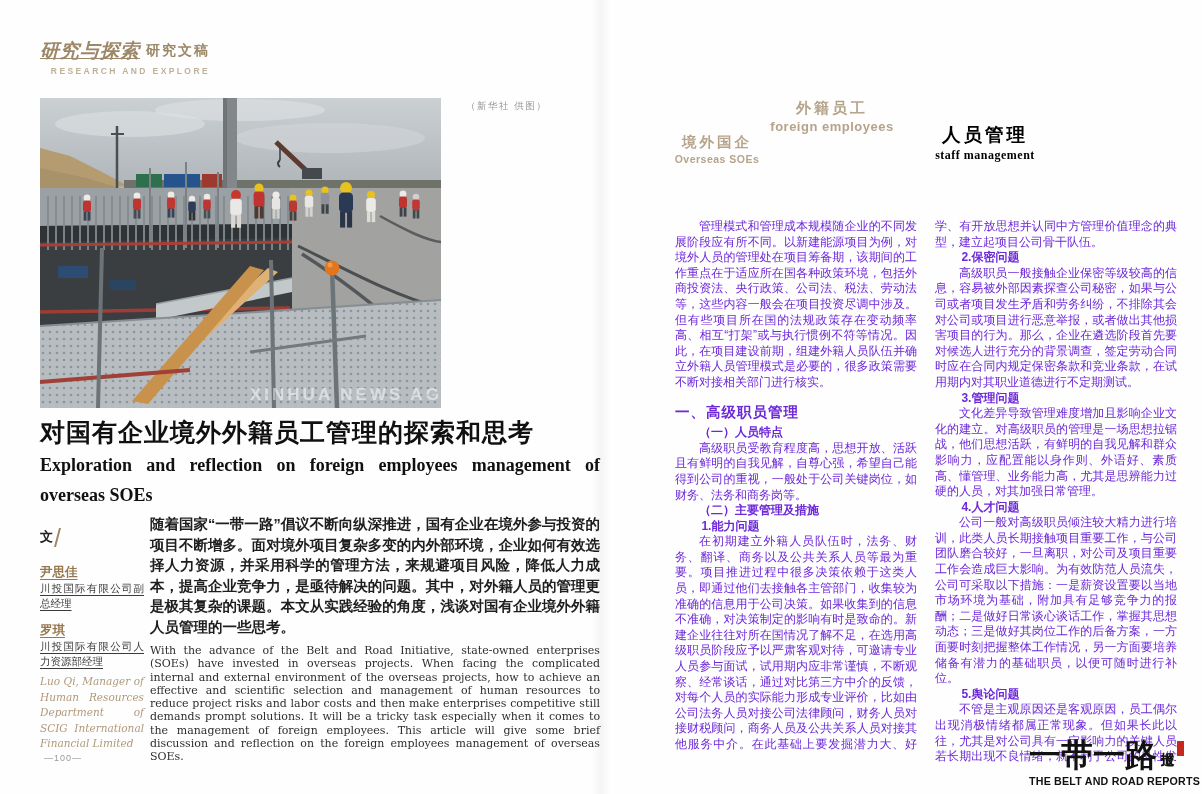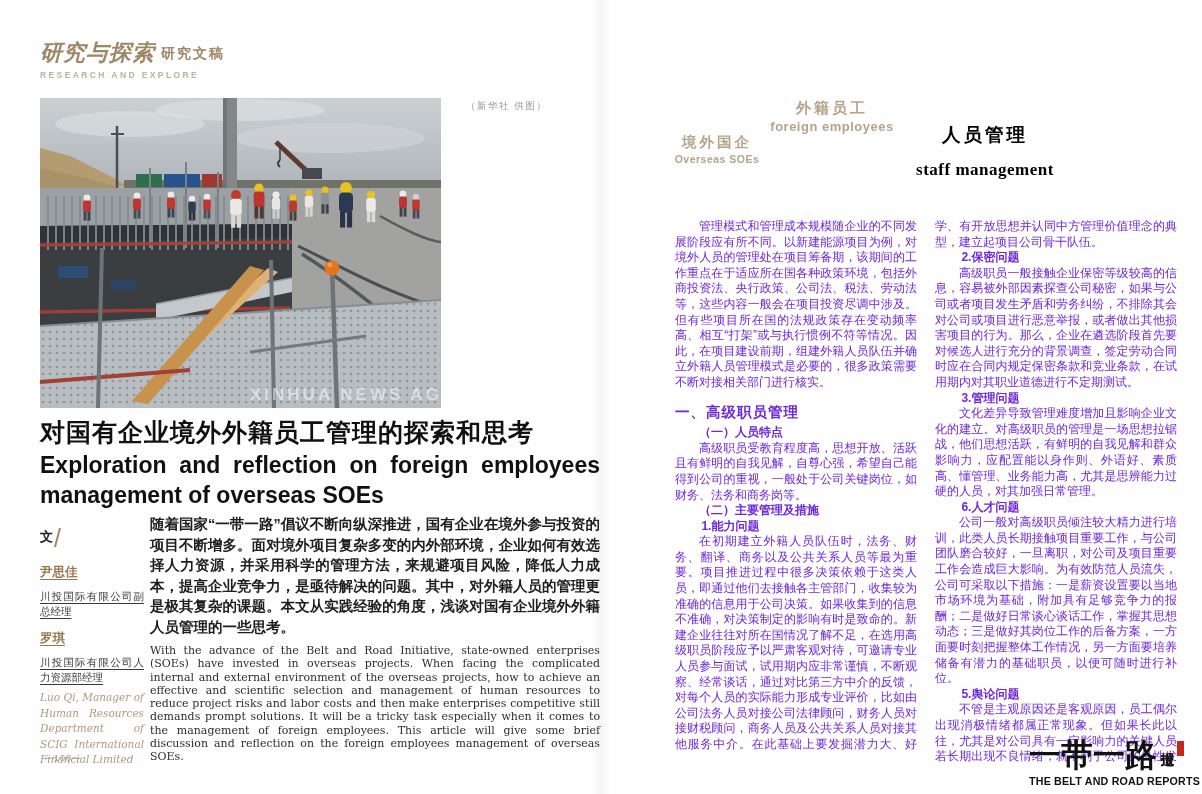--- a/index.html
+++ b/index.html
@@ -4,40 +4,40 @@
 <style>
   html,body{margin:0;padding:0;background:#dcdcdc;}
   .spread{position:relative;width:1202px;height:794px;margin:0 auto;background:#fefefe;
     font-family:"Liberation Sans","DejaVu Sans",sans-serif;color:#232323;overflow:hidden;}
   .gutter{position:absolute;left:592px;top:0;width:18px;height:794px;
     background:linear-gradient(90deg,rgba(0,0,0,0) 0%,rgba(0,0,0,.04) 50%,rgba(0,0,0,0) 100%);}
 
   
   .brand{position:absolute;left:40px;top:38px;color:#9c8767;}
   .brand-zh{font-family:"DejaVu Serif","Liberation Serif",serif;font-style:italic;font-weight:bold;
-    font-size:22px;letter-spacing:1px;}
+    font-size:19px;letter-spacing:1px;text-decoration:underline;}
   .brand-sub{font-style:normal;font-weight:bold;font-size:14px;letter-spacing:2px;margin-left:6px;vertical-align:2px;}
-  .brand-en{font-size:8.5px;font-weight:bold;letter-spacing:2.4px;color:#bfb098;margin-top:2px;}
+  .brand-en{font-size:8.5px;font-weight:bold;letter-spacing:2.4px;color:#bfb098;margin-top:2px;text-align:right;}
 
   .photo{position:absolute;left:40px;top:98px;width:401px;height:310px;background:#b8bec2;overflow:hidden;}
   .photo svg{display:block;}
   .photo-credit{position:absolute;left:466px;top:100px;font-size:9.5px;color:#979797;letter-spacing:1.5px;}
 
   .title-zh{position:absolute;left:40px;top:416px;width:565px;margin:0;font-size:25px;font-weight:800;
     letter-spacing:1px;color:#101010;}
   .title-en{position:absolute;left:40px;top:450px;width:560px;margin:0;
-    font-family:Liberation Sans, sans-serif;font-size:23px;line-height:30px;font-weight:bold;
+    font-family:Liberation Serif, serif;font-size:18px;line-height:30px;font-weight:bold;
     text-align:justify;color:#101010;}
 
   .byline{position:absolute;left:40px;top:524px;width:104px;}
   .byline-label{font-size:13px;font-weight:bold;color:#222;}
   .byline-label .slash{font-size:25px;font-weight:normal;color:#9c8767;margin-left:1px;vertical-align:-6px;}
   .author{margin-top:11px;}
   .author-name{font-size:12.5px;font-weight:bold;color:#96774e;text-decoration:underline;text-underline-offset:3px;}
-  .author-role{font-size:10.5px;color:#3a3a3a;line-height:15px;margin-top:8px;text-align:justify;
+  .author-role{font-size:10.5px;color:#3a3a3a;line-height:15px;margin-top:0;text-align:justify;
     text-decoration:underline;text-underline-offset:3px;}
   .author-bio{font-family:"DejaVu Serif","Liberation Serif",serif;font-style:italic;font-size:10.5px;
     line-height:15.5px;color:#b0997a;margin-top:5px;text-align:justify;}
 
   .abstract-zh{position:absolute;left:150px;top:514px;width:450px;margin:0;font-size:14.5px;font-weight:600;
     line-height:20.5px;text-align:justify;color:#1e1e1e;}
   .abstract-en{position:absolute;left:150px;top:644px;width:450px;margin:0;
     font-family:"DejaVu Serif","Liberation Serif",serif;font-size:11px;line-height:13.3px;text-align:justify;color:#2e2e2e;}
 
   .folio{position:absolute;left:44px;top:753px;font-size:9px;color:#9a9a9a;letter-spacing:1px;}
@@ -47,21 +47,21 @@
   .kw .kw-zh{font-weight:bold;letter-spacing:3px;}
   .kw .kw-en{font-weight:bold;}
   .kw-overseas{left:652px;top:133px;width:130px;}
   .kw-overseas .kw-zh{font-size:14.5px;}
   .kw-overseas .kw-en{font-size:10.5px;letter-spacing:.5px;margin-top:1px;}
   .kw-foreign{left:742px;top:99px;width:180px;}
   .kw-foreign .kw-zh{font-size:15px;}
   .kw-foreign .kw-en{font-size:13px;letter-spacing:.5px;margin-top:1px;}
   .kw-staff{left:892px;top:122px;width:186px;color:#000000;font-family:Liberation Serif, serif;}
   .kw-staff .kw-zh{font-size:18.5px;}
-  .kw-staff .kw-en{font-size:17px;letter-spacing:.5px;margin-top:13px;}
+  .kw-staff .kw-en{font-size:12px;letter-spacing:.5px;margin-top:1px;}
 
   .article{position:absolute;left:675px;top:219px;width:502px;height:552px;
     column-count:2;column-gap:18px;column-fill:auto;overflow:hidden;
     font-size:12px;line-height:15.6px;text-align:justify;color:#6d28d9;}
   .article p{margin:0;text-indent:2em;}
   .article .h1{font-size:14.5px;font-weight:bold;letter-spacing:1px;text-indent:0;margin:14px 0 5px;font-family:Liberation Serif, serif;}
   .article .h2{font-weight:bold;text-indent:2em;margin:0;}
   .article .h3{font-weight:bold;text-indent:2.2em;margin:0;}
 
   .journal{position:absolute;left:1029px;top:740px;width:168px;color:#111;}
@@ -297,21 +297,21 @@
       <div class="h1">一、高级职员管理</div>
       <div class="h2">（一）人员特点</div>
       <p>高级职员受教育程度高，思想开放、活跃且有鲜明的自我见解，自尊心强，希望自己能得到公司的重视，一般处于公司关键岗位，如财务、法务和商务岗等。</p>
       <div class="h2">（二）主要管理及措施</div>
       <div class="h3">1.能力问题</div>
       <p>在初期建立外籍人员队伍时，法务、财务、翻译、商务以及公共关系人员等最为重要。项目推进过程中很多决策依赖于这类人员，即通过他们去接触各主管部门，收集较为准确的信息用于公司决策。如果收集到的信息不准确，对决策制定的影响有时是致命的。新建企业往往对所在国情况了解不足，在选用高级职员阶段应予以严肃客观对待，可邀请专业人员参与面试，试用期内应非常谨慎，不断观察、经常谈话，通过对比第三方中介的反馈，对每个人员的实际能力形成专业评价，比如由公司法务人员对接公司法律顾问，财务人员对接财税顾问，商务人员及公共关系人员对接其他服务中介。在此基础上要发掘潜力大、好学、有开放思想并认同中方管理价值理念的典型，建立起项目公司骨干队伍。</p>
       <div class="h3">2.保密问题</div>
       <p>高级职员一般接触企业保密等级较高的信息，容易被外部因素探查公司秘密，如果与公司或者项目发生矛盾和劳务纠纷，不排除其会对公司或项目进行恶意举报，或者做出其他损害项目的行为。那么，企业在遴选阶段首先要对候选人进行充分的背景调查，签定劳动合同时应在合同内规定保密条款和竞业条款，在试用期内对其职业道德进行不定期测试。</p>
       <div class="h3">3.管理问题</div>
       <p>文化差异导致管理难度增加且影响企业文化的建立。对高级职员的管理是一场思想拉锯战，他们思想活跃，有鲜明的自我见解和群众影响力，应配置能以身作则、外语好、素质高、懂管理、业务能力高，尤其是思辨能力过硬的人员，对其加强日常管理。</p>
-      <div class="h3">6.人才问题</div>
+      <div class="h3">4.人才问题</div>
       <p>公司一般对高级职员倾注较大精力进行培训，此类人员长期接触项目重要工作，与公司团队磨合较好，一旦离职，对公司及项目重要工作会造成巨大影响。为有效防范人员流失，公司可采取以下措施：一是薪资设置要以当地市场环境为基础，附加具有足够竞争力的报酬；二是做好日常谈心谈话工作，掌握其思想动态；三是做好其岗位工作的后备方案，一方面要时刻把握整体工作情况，另一方面要培养储备有潜力的基础职员，以便可随时进行补位。</p>
       <div class="h3">5.舆论问题</div>
       <p>不管是主观原因还是客观原因，员工偶尔出现消极情绪都属正常现象。但如果长此以往，尤其是对公司具有一定影响力的关键人员若长期出现不良情绪，就不利于公司的良性发展。对此，企业应关注以下几个方面：一是做好思想工作并进行反馈，二是进行企业文化培训。</p>
 
     </section>
 
     <div class="journal">
       <div class="j-row">
         <span class="j-zh">一带一路</span>
         <span class="j-stack">报道</span>

